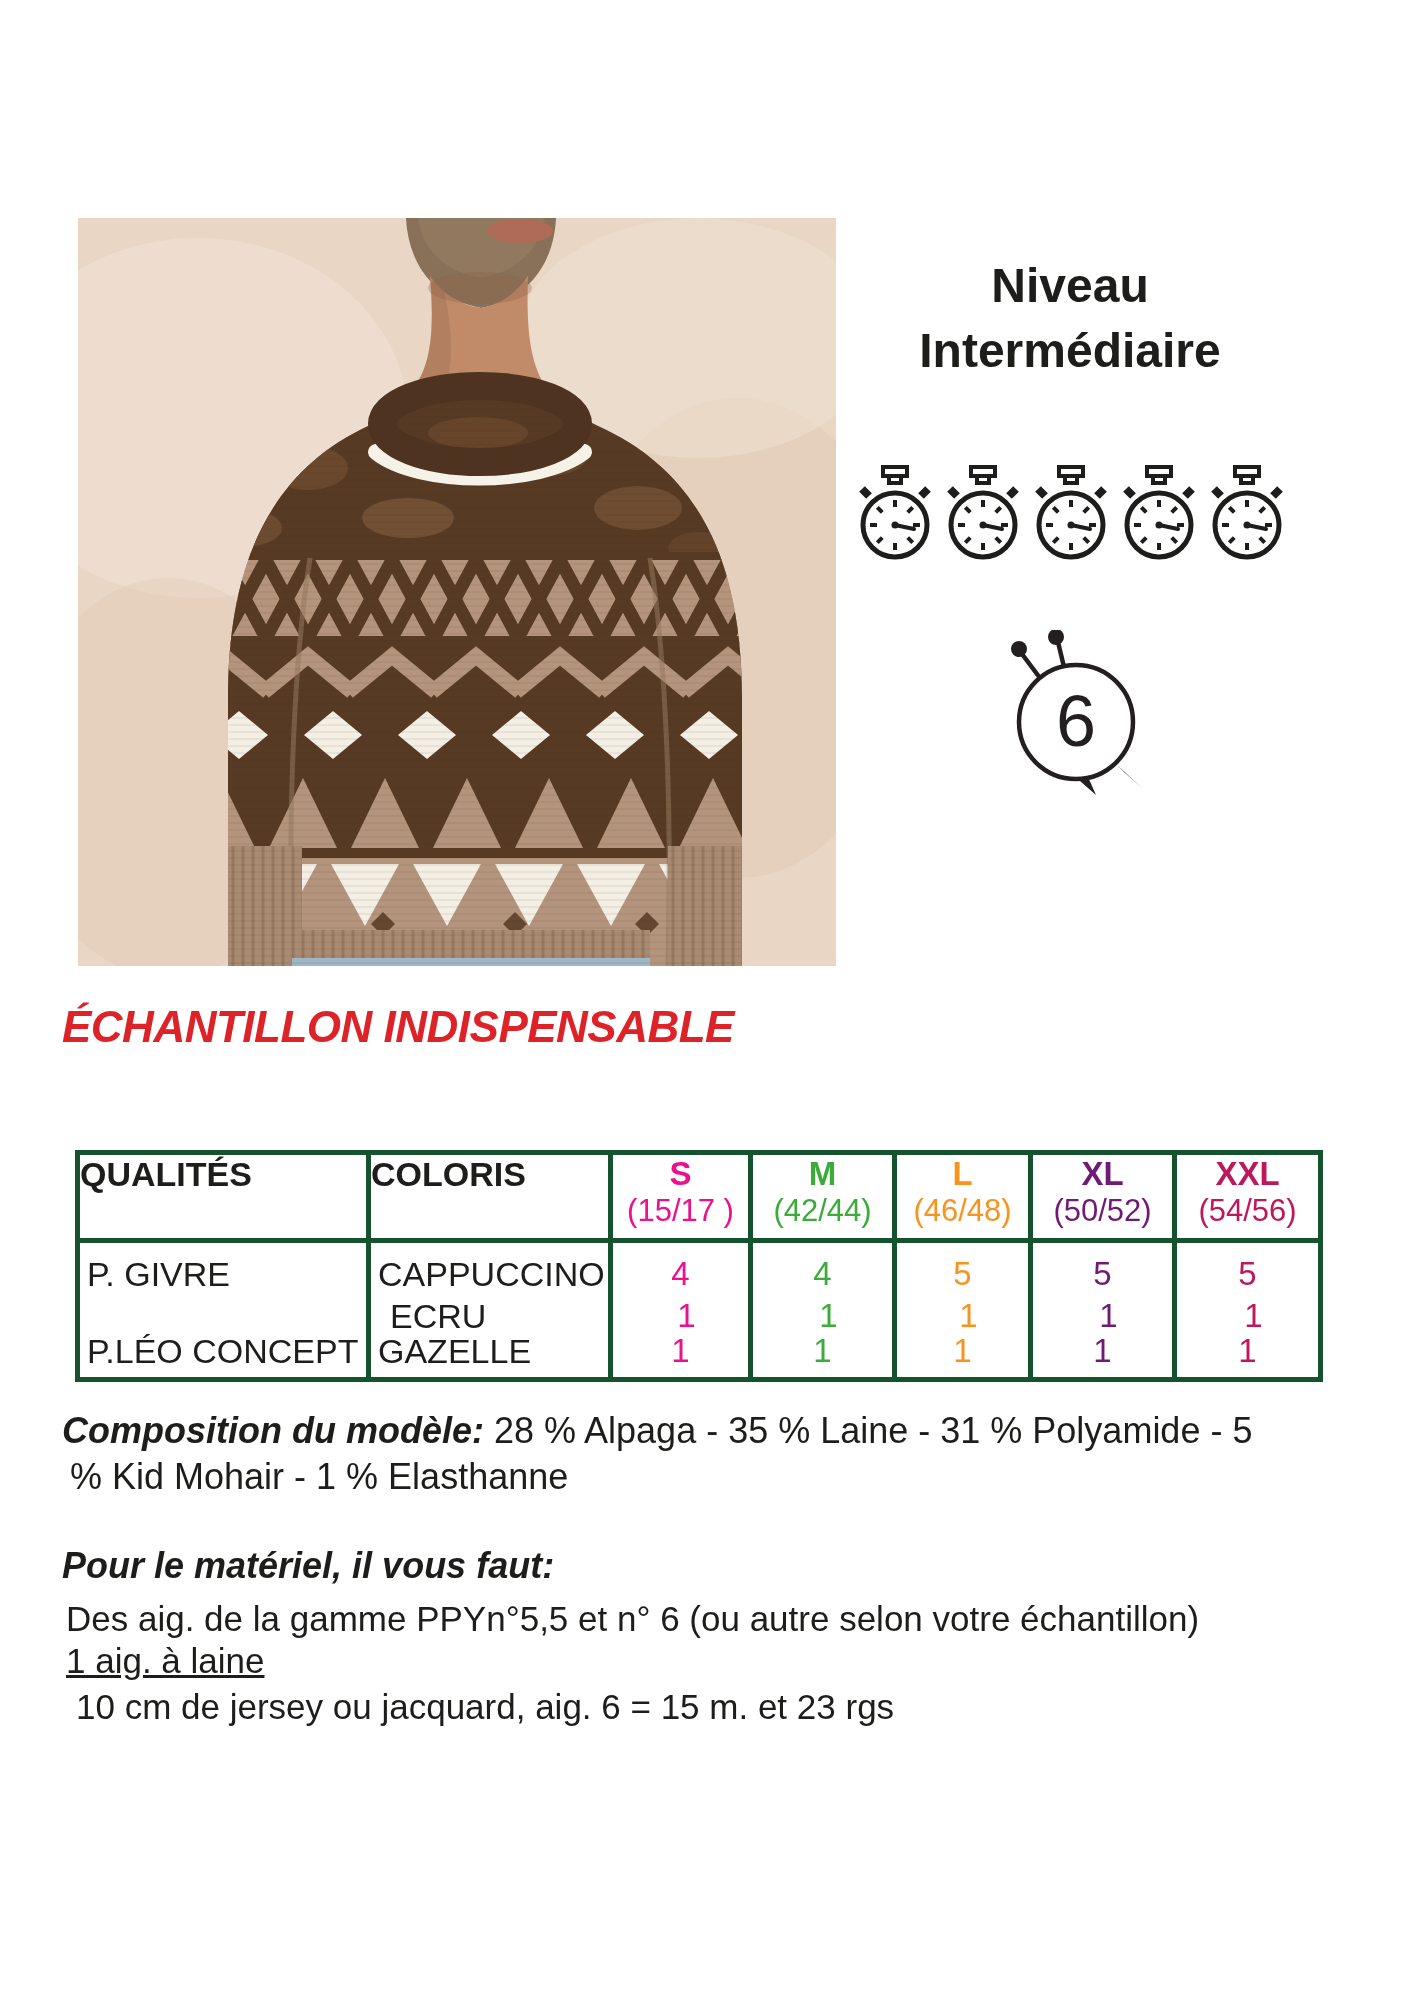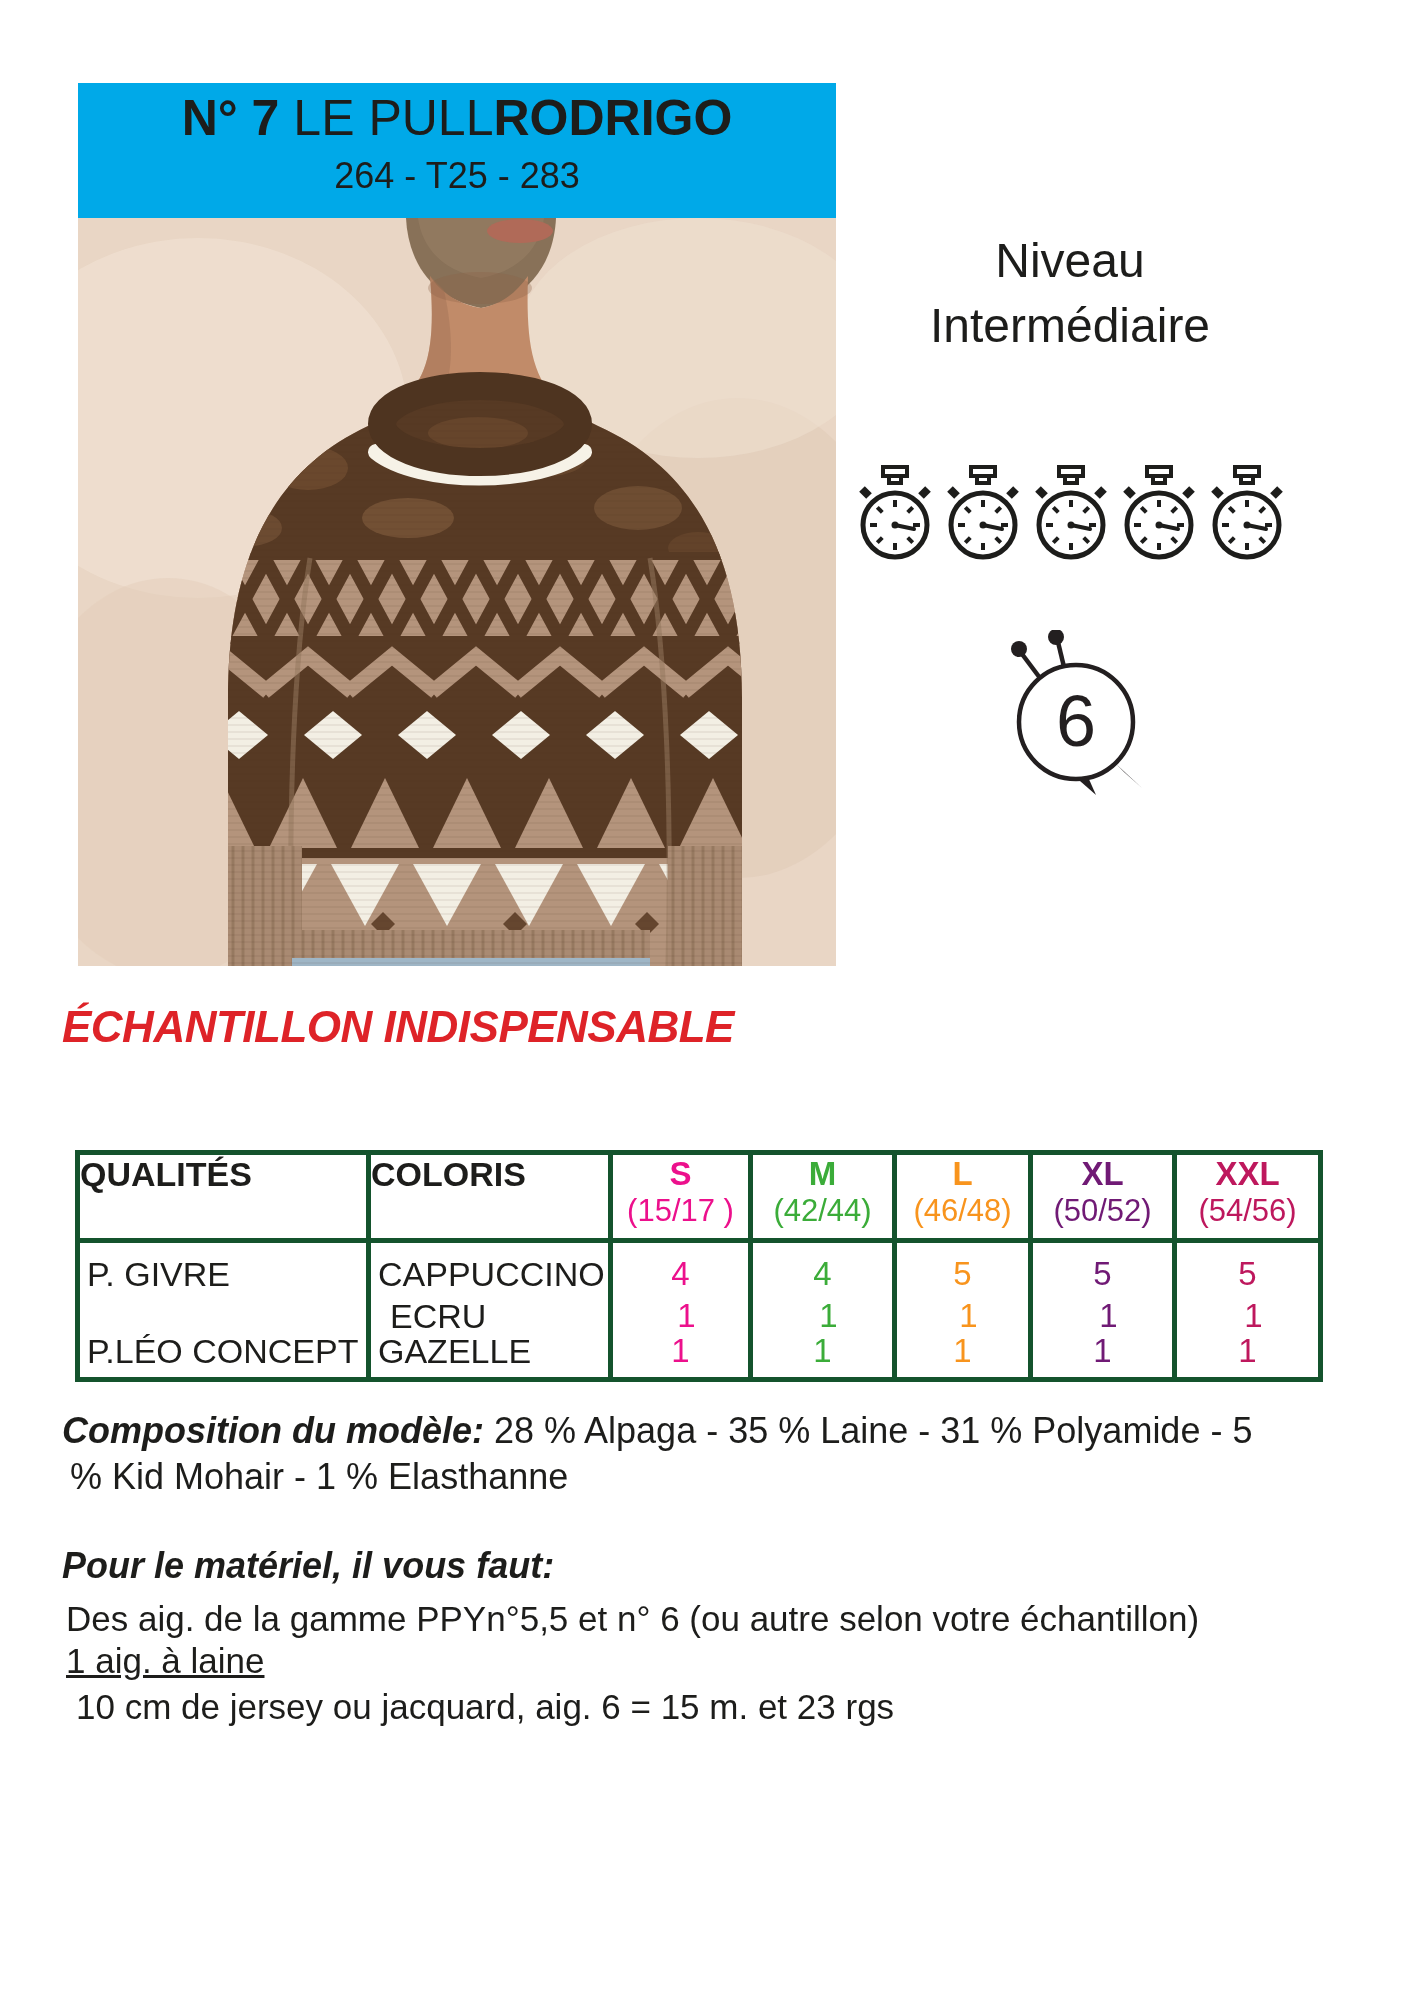--- a/index.html
+++ b/index.html
@@ -12,22 +12,22 @@
   .band-title{position:absolute;top:7px;left:0;width:100%;text-align:center;
               font-size:50px;line-height:56px;color:#1d1d1b;}
   .band-title .b{font-weight:bold;}
   .band-ref{position:absolute;top:72px;left:0;width:100%;text-align:center;
             font-size:36px;line-height:42px;color:#1d1d1b;}
 
   
   .photo{left:78px;top:218px;width:758px;height:748px;}
 
   
-  .niveau{left:820px;top:228px;width:500px;text-align:center;
-          font-size:48px;line-height:65px;font-weight:normal;}
+  .niveau{left:820px;top:253px;width:500px;text-align:center;
+          font-size:48px;line-height:65px;font-weight:bold;}
   .stopwatch-row{left:856px;top:464px;width:430px;display:flex;justify-content:space-between;}
   .gauge-wrap{left:992px;top:630px;width:160px;height:165px;}
   .technique{left:870px;top:846px;width:400px;text-align:center;
              font-size:37px;line-height:46px;font-weight:bold;}
 
   
   .notice{left:62px;top:1002px;font-size:44px;font-weight:bold;font-style:italic;
           color:#DE2328;letter-spacing:-0.5px;}
 
   
@@ -58,26 +58,20 @@
   .mat-line{font-size:35px;line-height:40px;}
   .mat-1{left:66px;top:1599px;}
   .mat-2{left:66px;top:1641px;text-decoration:underline;}
   .mat-3{left:76px;top:1687px;}
 </style>
 </head>
 <body>
 
 <div class="page">
 
-  <div class="abs band">
-    <div class="band-title">
-      <span class="b">N° 7</span><span> LE PULL</span><span class="b">RODRIGO</span>
-    </div>
-    <div class="band-ref">264 - T25 - 283</div>
-  </div>
 
   <div class="abs photo">
     <svg width="758" height="748" viewBox="0 0 758 748">
       <defs>
         <clipPath id="sweaterClip">
           <path d="M150,748 L150,480 C150,340 196,252 290,208 C326,188 360,180 402,180 C444,180 482,188 520,208 C618,252 664,340 664,480 L664,748 Z"></path>
         </clipPath>
         <pattern id="patX" patternUnits="userSpaceOnUse" x="20" y="338" width="84" height="86">
           <path d="M0,4 L42,82 L84,4" fill="none" stroke="#573a24" stroke-width="13"></path>
           <path d="M0,82 L42,4 L84,82" fill="none" stroke="#573a24" stroke-width="13"></path>

